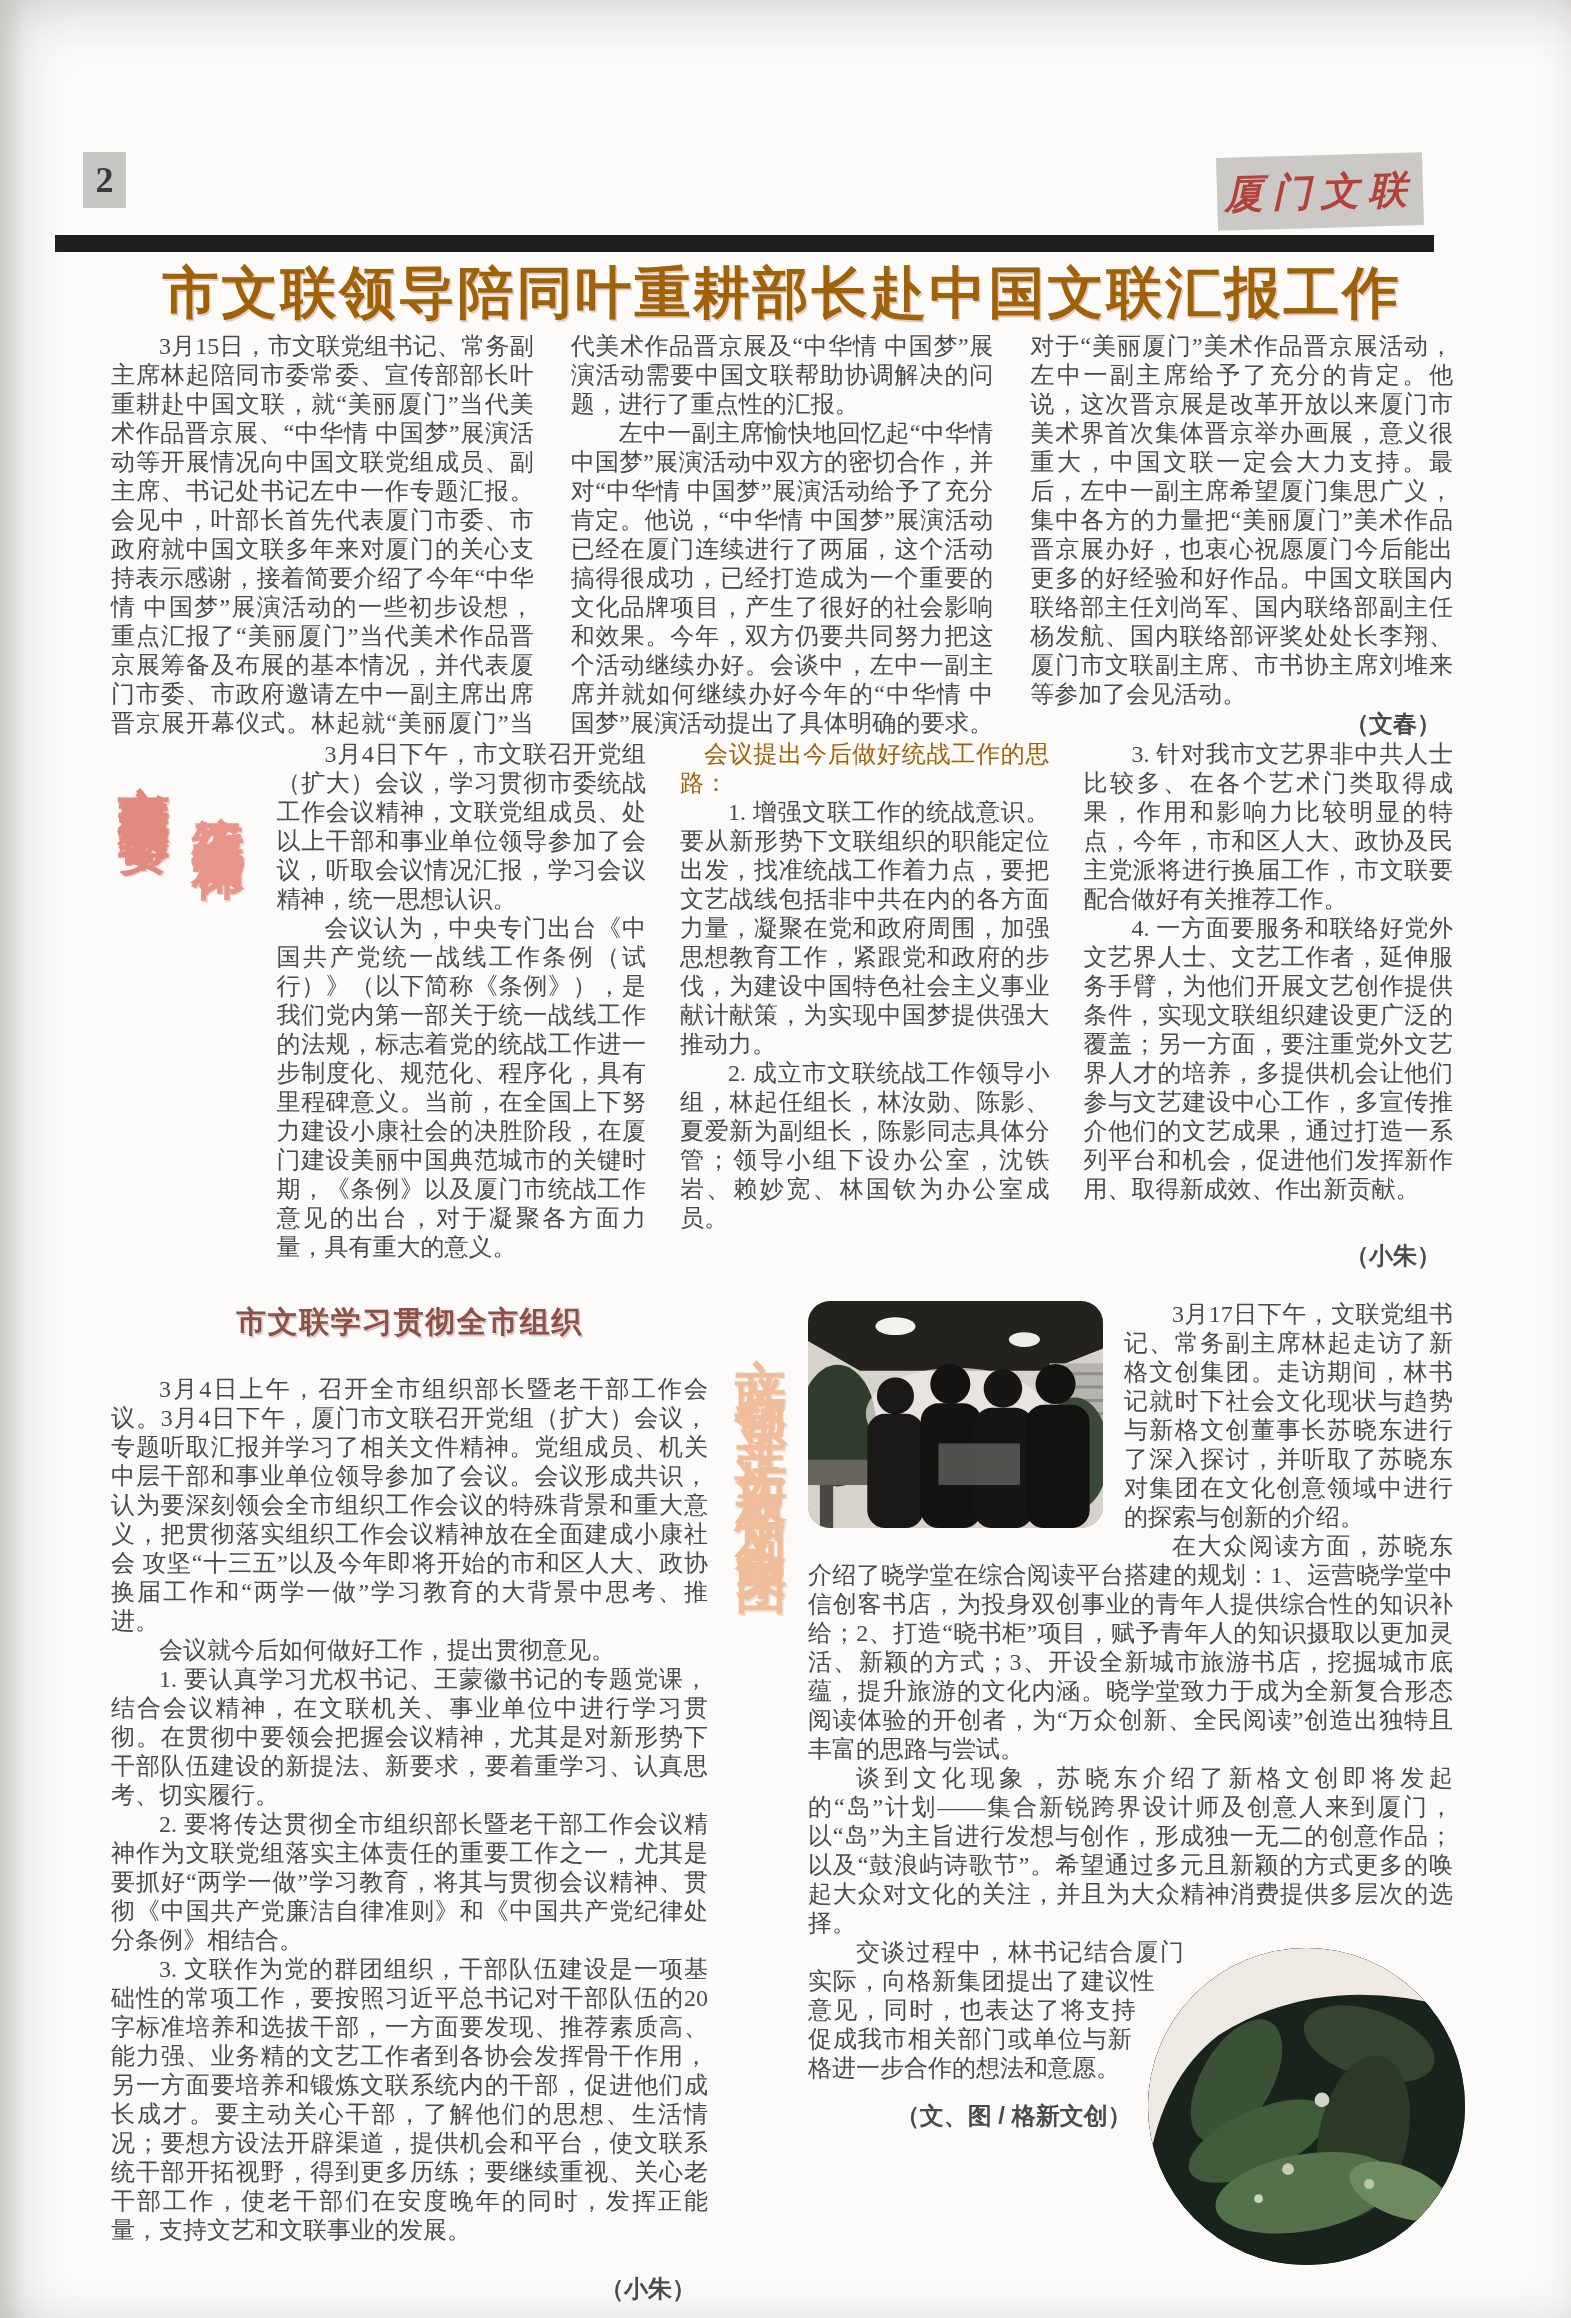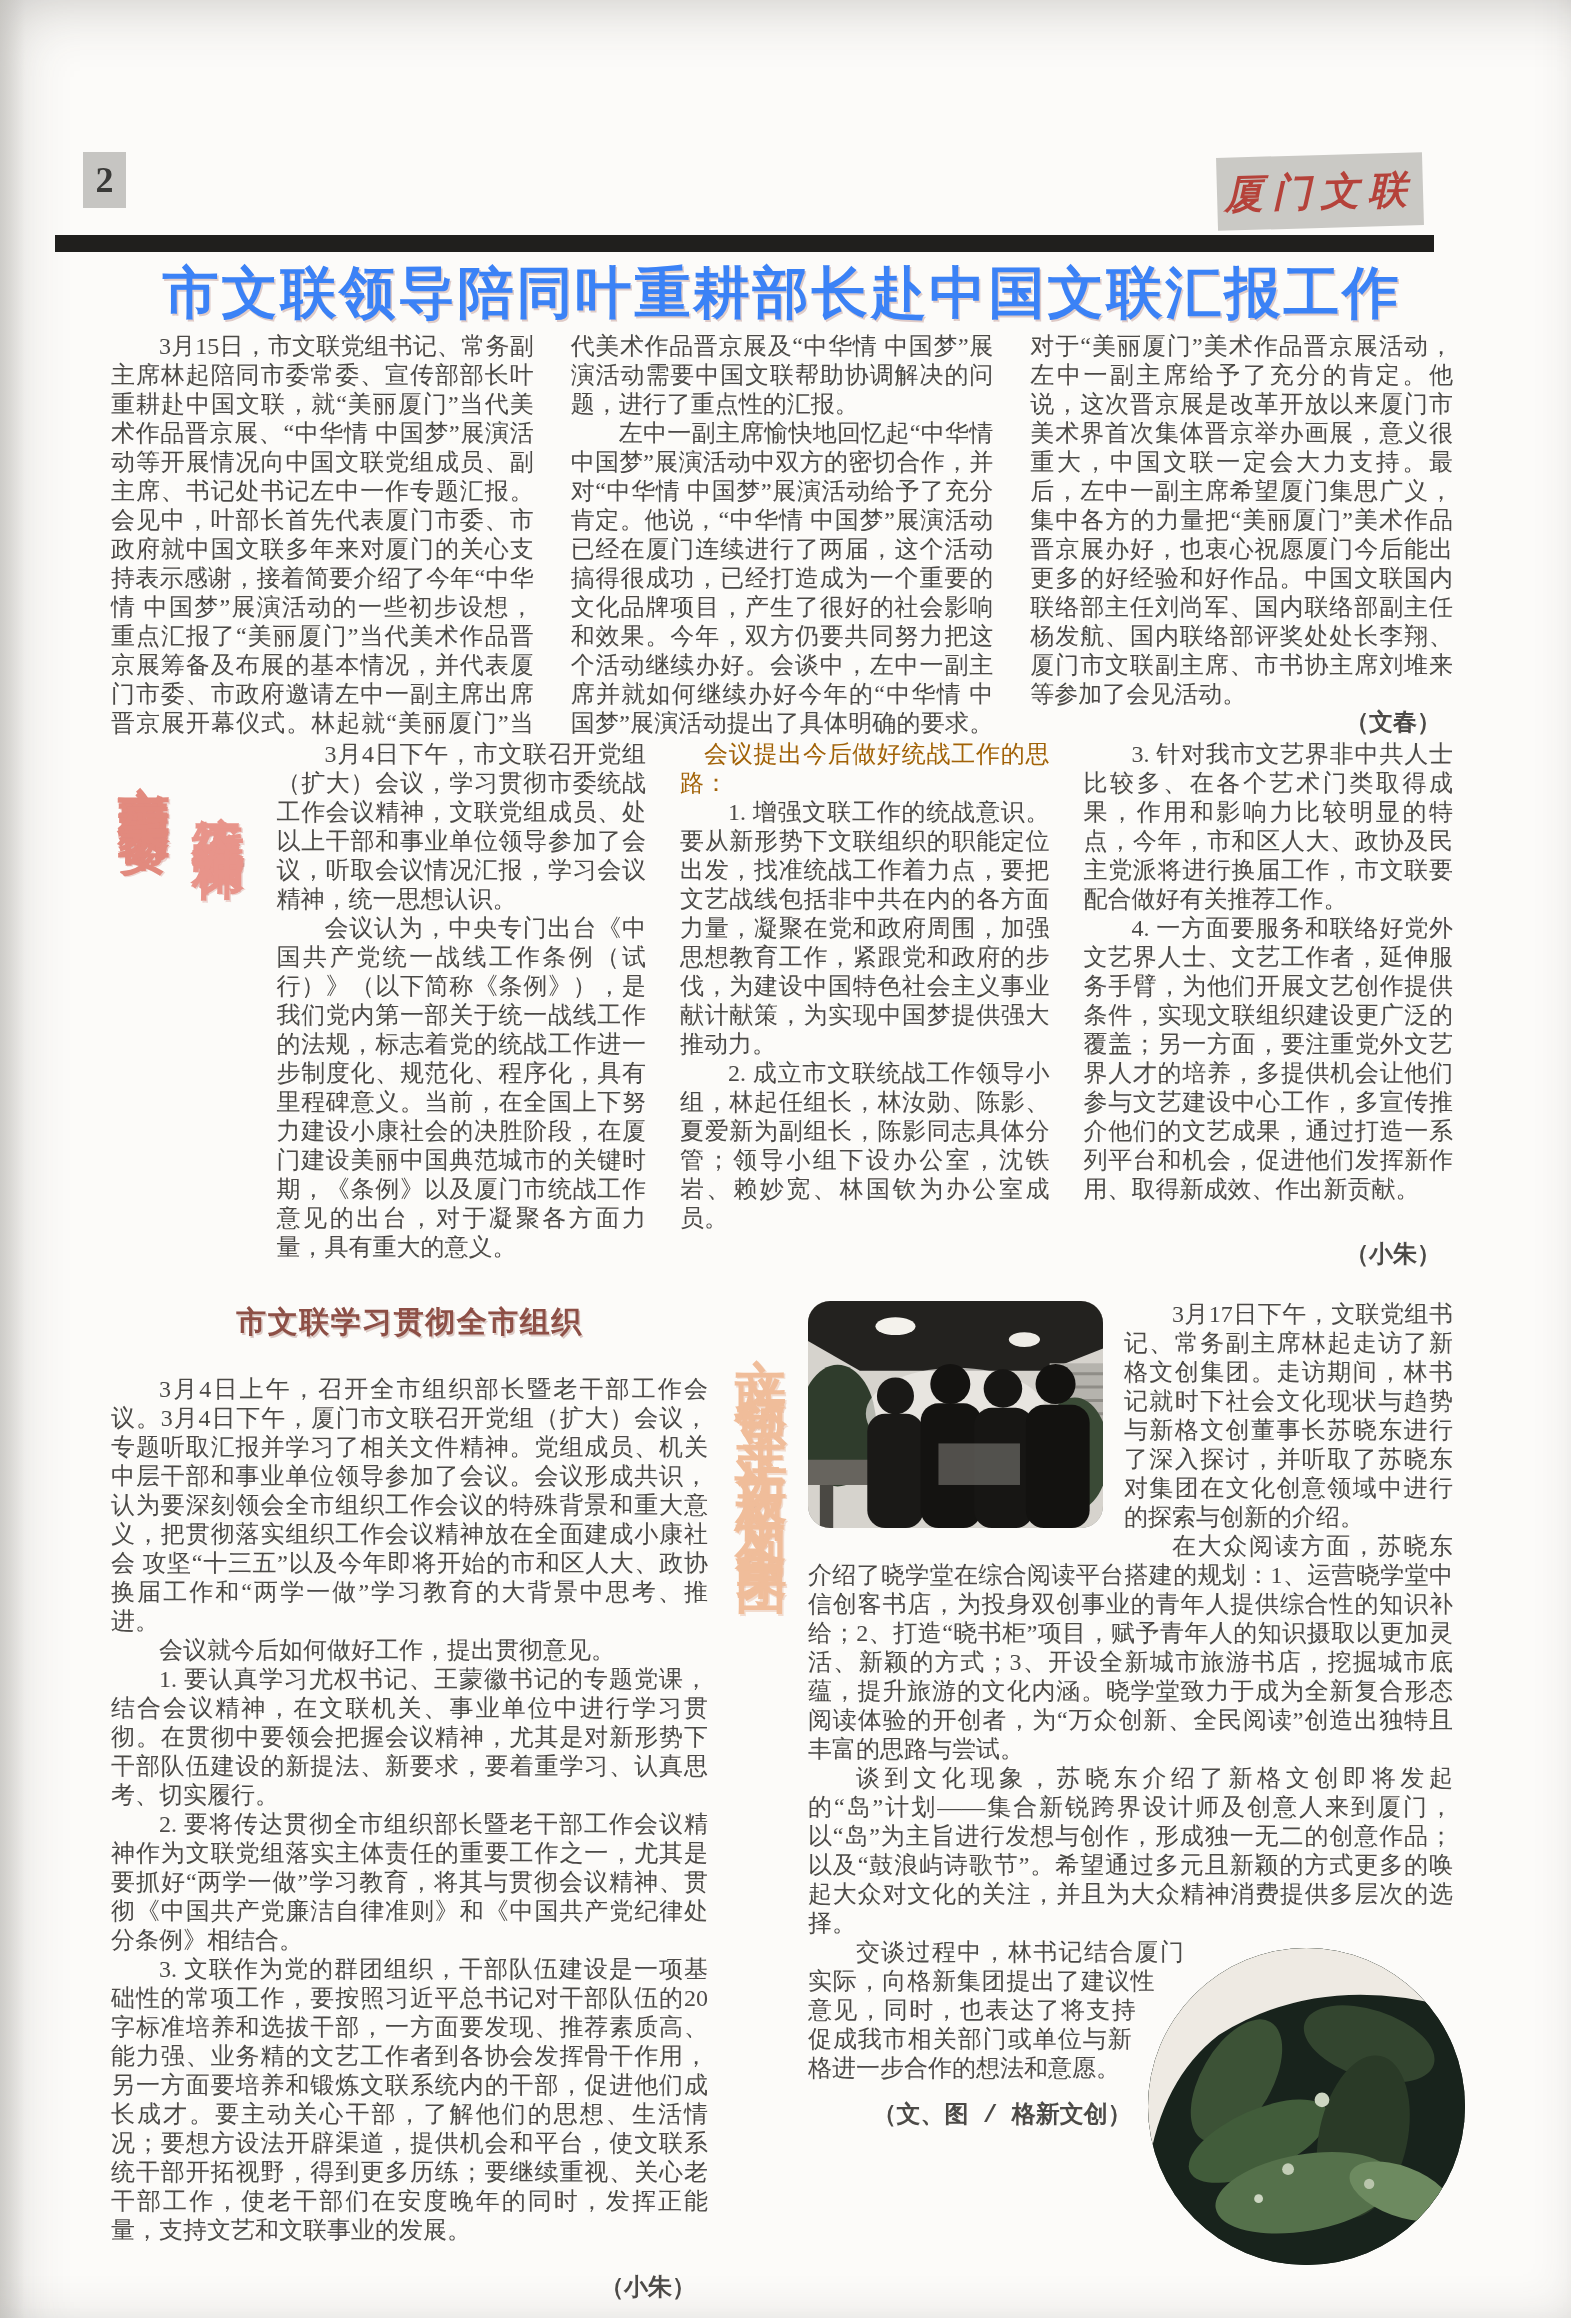--- a/index.html
+++ b/index.html
@@ -19,27 +19,27 @@
   .pagenum-box { position:absolute; left:-28px; top:4.4px; width:43px; height:56px;
     background:#c6c5c2; display:flex; align-items:center; justify-content:center; }
   .pagenum { font-size:36px; font-weight:bold; color:#3a3a38; }
   .masthead { position:absolute; right:30px; top:7.4px; width:206px; height:73px;
     background:#cac9c5; transform:rotate(-1.6deg); display:flex; align-items:center; justify-content:center; }
   .masthead-text { color:#b5423a; font-size:39px; font-weight:bold; font-style:italic; letter-spacing:9px; }
   .rule { position:absolute; left:-56px; right:19px; bottom:0; height:17px; background:#201f1d; }
 
   
   .a1-headline { margin:12px 0 9px; text-align:center; font-family:"Liberation Sans","DejaVu Sans",sans-serif;
-    font-weight:bold; font-size:56px; line-height:1.05; color:#3b82f6; letter-spacing:3px;
+    font-weight:bold; font-size:56px; line-height:1.05; color:#a16207; letter-spacing:3px;
     text-shadow:1.5px 1.5px 0 rgba(140,60,50,.25); }
   .bodytext { font-size:24px; line-height:29px; text-align:justify; }
   .bodytext p { text-indent:2em; }
   .a1-cols { column-count:3; column-gap:37px; }
   .byline { text-align:right; text-indent:0 !important;
-    font-family:Liberation Mono, monospace; font-weight:bold; padding-right:12px; }
+    font-family:Liberation Sans, sans-serif; font-weight:bold; padding-right:12px; }
 
   
   .a2 { display:flex; margin-top:2px; }
   .a2-title { display:flex; gap:7.4px; padding:3px 25px 0 0; }
   .vline { writing-mode:vertical-lr; text-orientation:upright;
     font-family:"Liberation Sans","DejaVu Sans",sans-serif; font-weight:bold;
     font-size:52px; line-height:1.28; letter-spacing:4.4px; color:#e28a7e;
     text-shadow:1.5px 1.5px 0 rgba(190,100,90,.25); }
   .vline2 { padding-top:31px; color:#e8948a; }
   .a2-cols { flex:1; column-count:3; column-gap:34px; }

